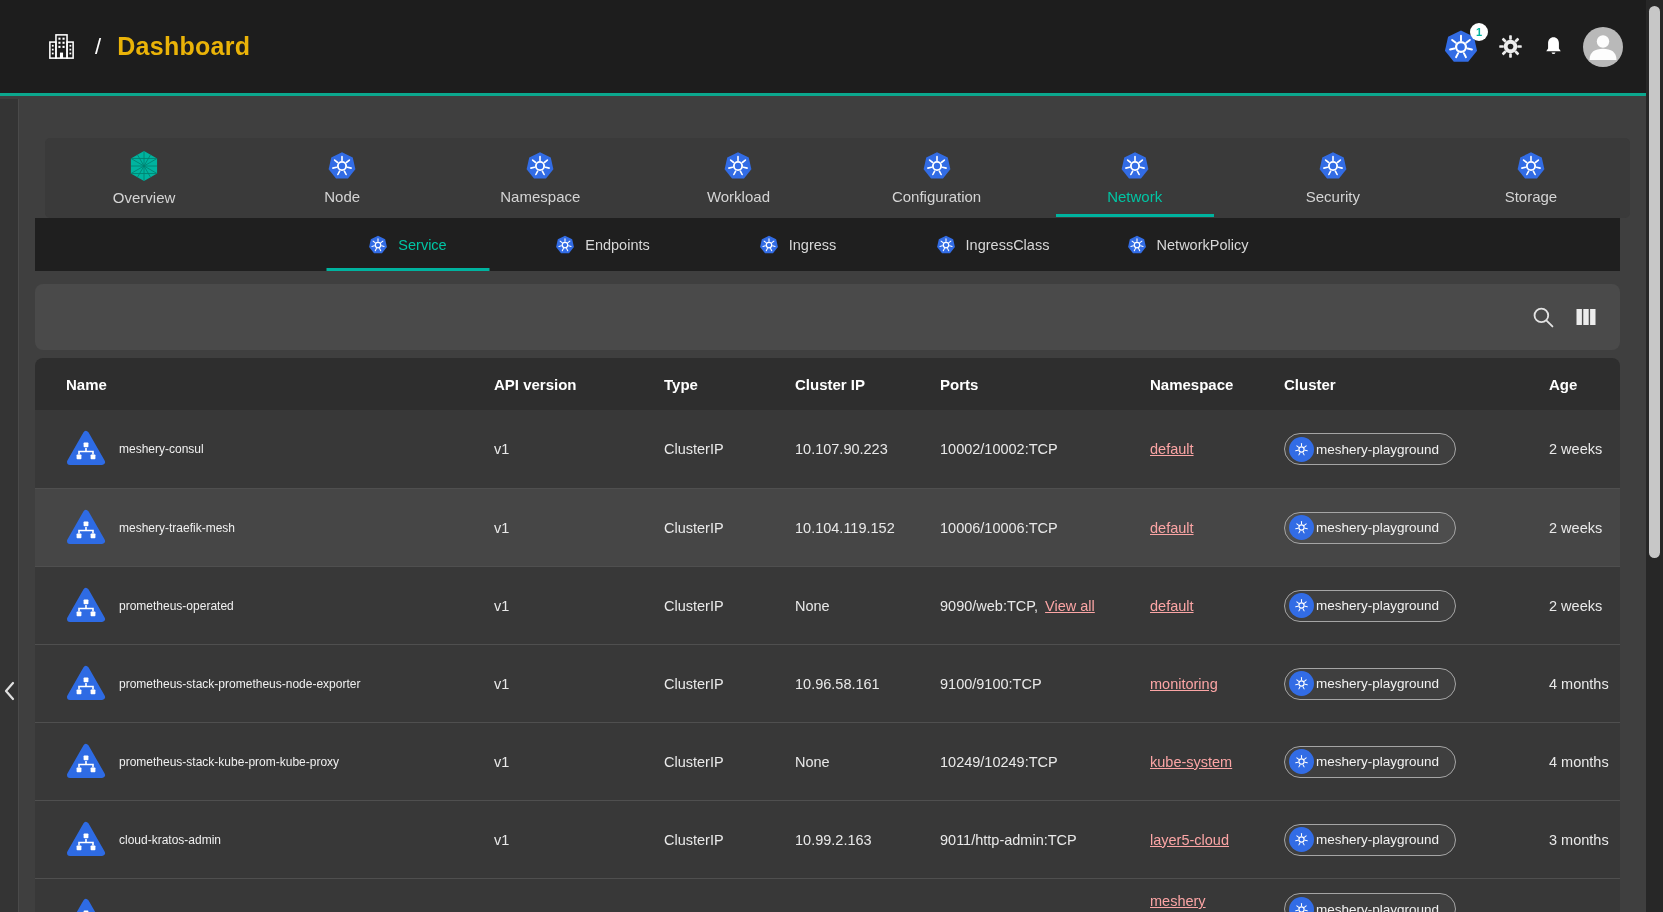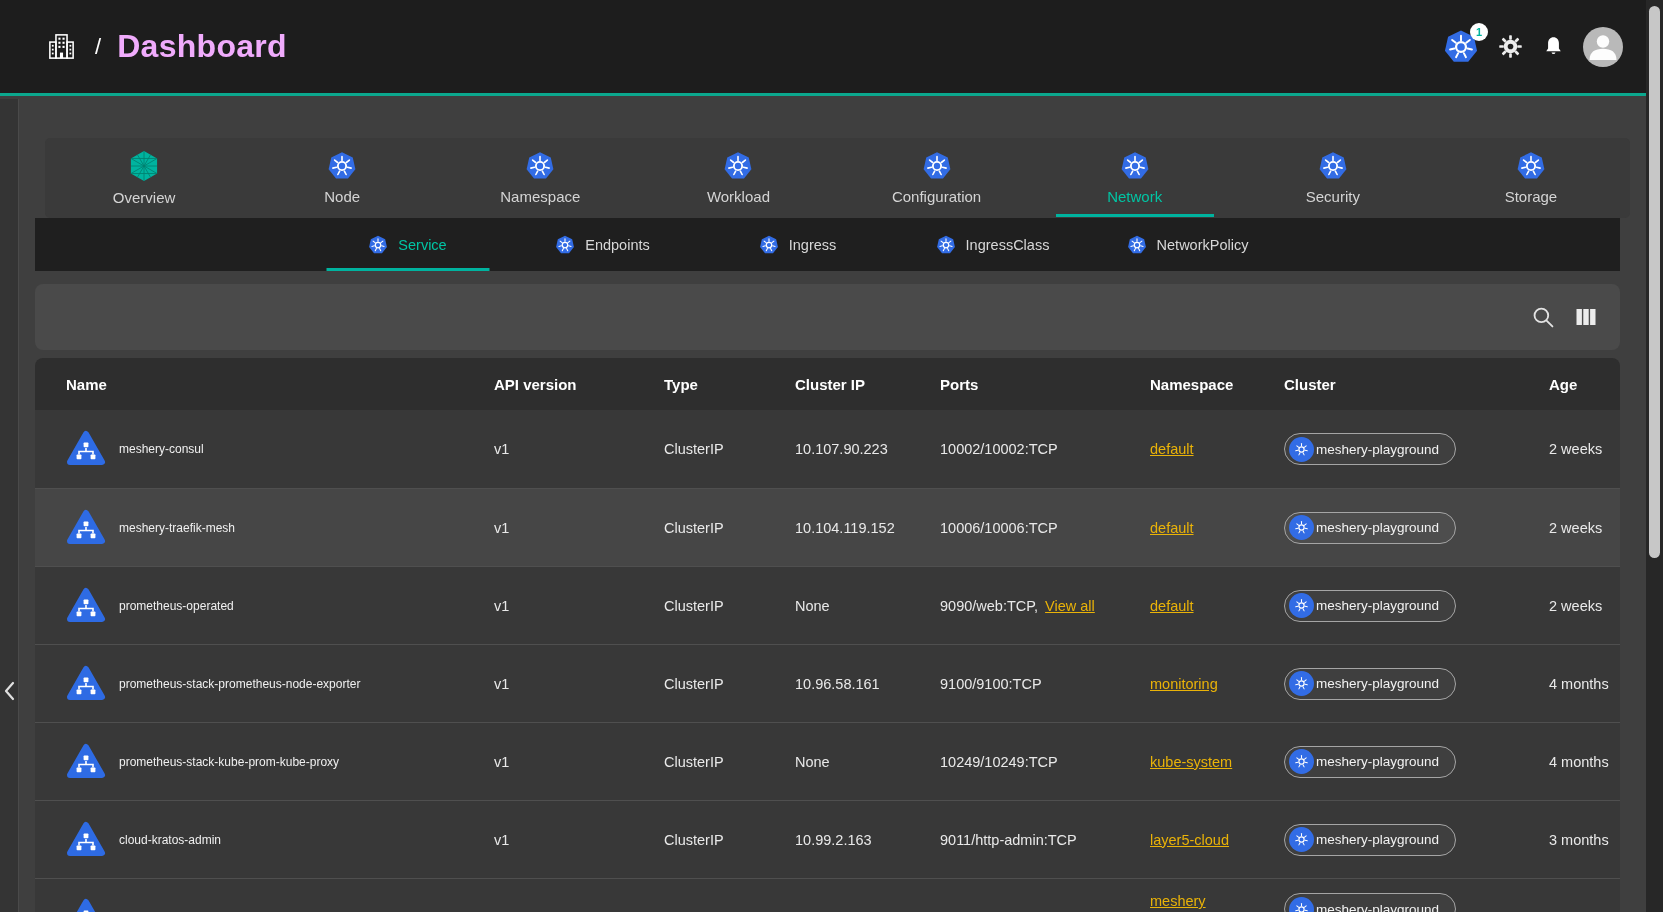--- a/index.html
+++ b/index.html
@@ -11,21 +11,21 @@
     color:#e9e9e9;
   }
 
   
   .appbar {
     position:absolute; top:0; left:0; width:1663px; height:96px;
     background:#1d1d1d; border-bottom:3px solid #0ba88e;
     display:flex; align-items:center; padding:0 20px 0 46px;
   }
   .crumb-sep { color:#fff; font-size:22px; margin:0 16px 0 18px; font-weight:400; }
-  .page-title { color:#f0abfc; font-size:32px; font-weight:700; letter-spacing:.3px; }
+  .page-title { color:#eab308; font-size:25px; font-weight:700; letter-spacing:.3px; }
   .appbar-right { margin-left:auto; display:flex; align-items:center; gap:17px; padding-right:20px; }
   .k8s-ctx { position:relative; width:38px; height:36px; cursor:pointer; }
   .badge {
     position:absolute; top:-6px; right:-8px; width:18px; height:18px;
     background:#fff; border-radius:50%; font-size:11px; font-weight:700;
     color:#00B39F; display:flex; align-items:center; justify-content:center;
   }
   .iconbtn { display:flex; align-items:center; justify-content:center; cursor:pointer; }
   .avatar {
     width:40px; height:40px; border-radius:50%; background:#b9b9b9;
@@ -91,21 +91,21 @@
   .thead {
     height:52px; background:#2e2e2e; border-radius:8px 8px 0 0;
   }
   .th { font-size:15px; font-weight:700; color:#fff; cursor:pointer; }
   .row { height:78px; background:#383838; }
   .row + .row { border-top:1px solid #4f4f4f; }
   .row.hovered { background:#464646; }
   .cell { font-size:14.5px; color:#e9e9e9; }
   .name-cell { display:flex; align-items:center; gap:13px; }
   .name-label { font-size:12px; color:#f0f0f0; }
-  .link { color:#eab308; text-decoration:underline; cursor:pointer; font-size:14.5px; }
+  .link { color:#fca5a5; text-decoration:underline; cursor:pointer; font-size:14.5px; }
   .ports-cell .view-all { margin-left:7px; }
   .chip {
     display:inline-flex; align-items:center; gap:2px; height:32px;
     border:1px solid #a5a5a5; border-radius:16px; padding:0 16px 0 4px;
     background:rgba(255,255,255,0.04); cursor:pointer; max-width:240px;
   }
   .chip-icon {
     width:25px; height:25px; border-radius:50%; background:#326CE5;
     display:flex; align-items:center; justify-content:center; flex:0 0 auto;
   }

